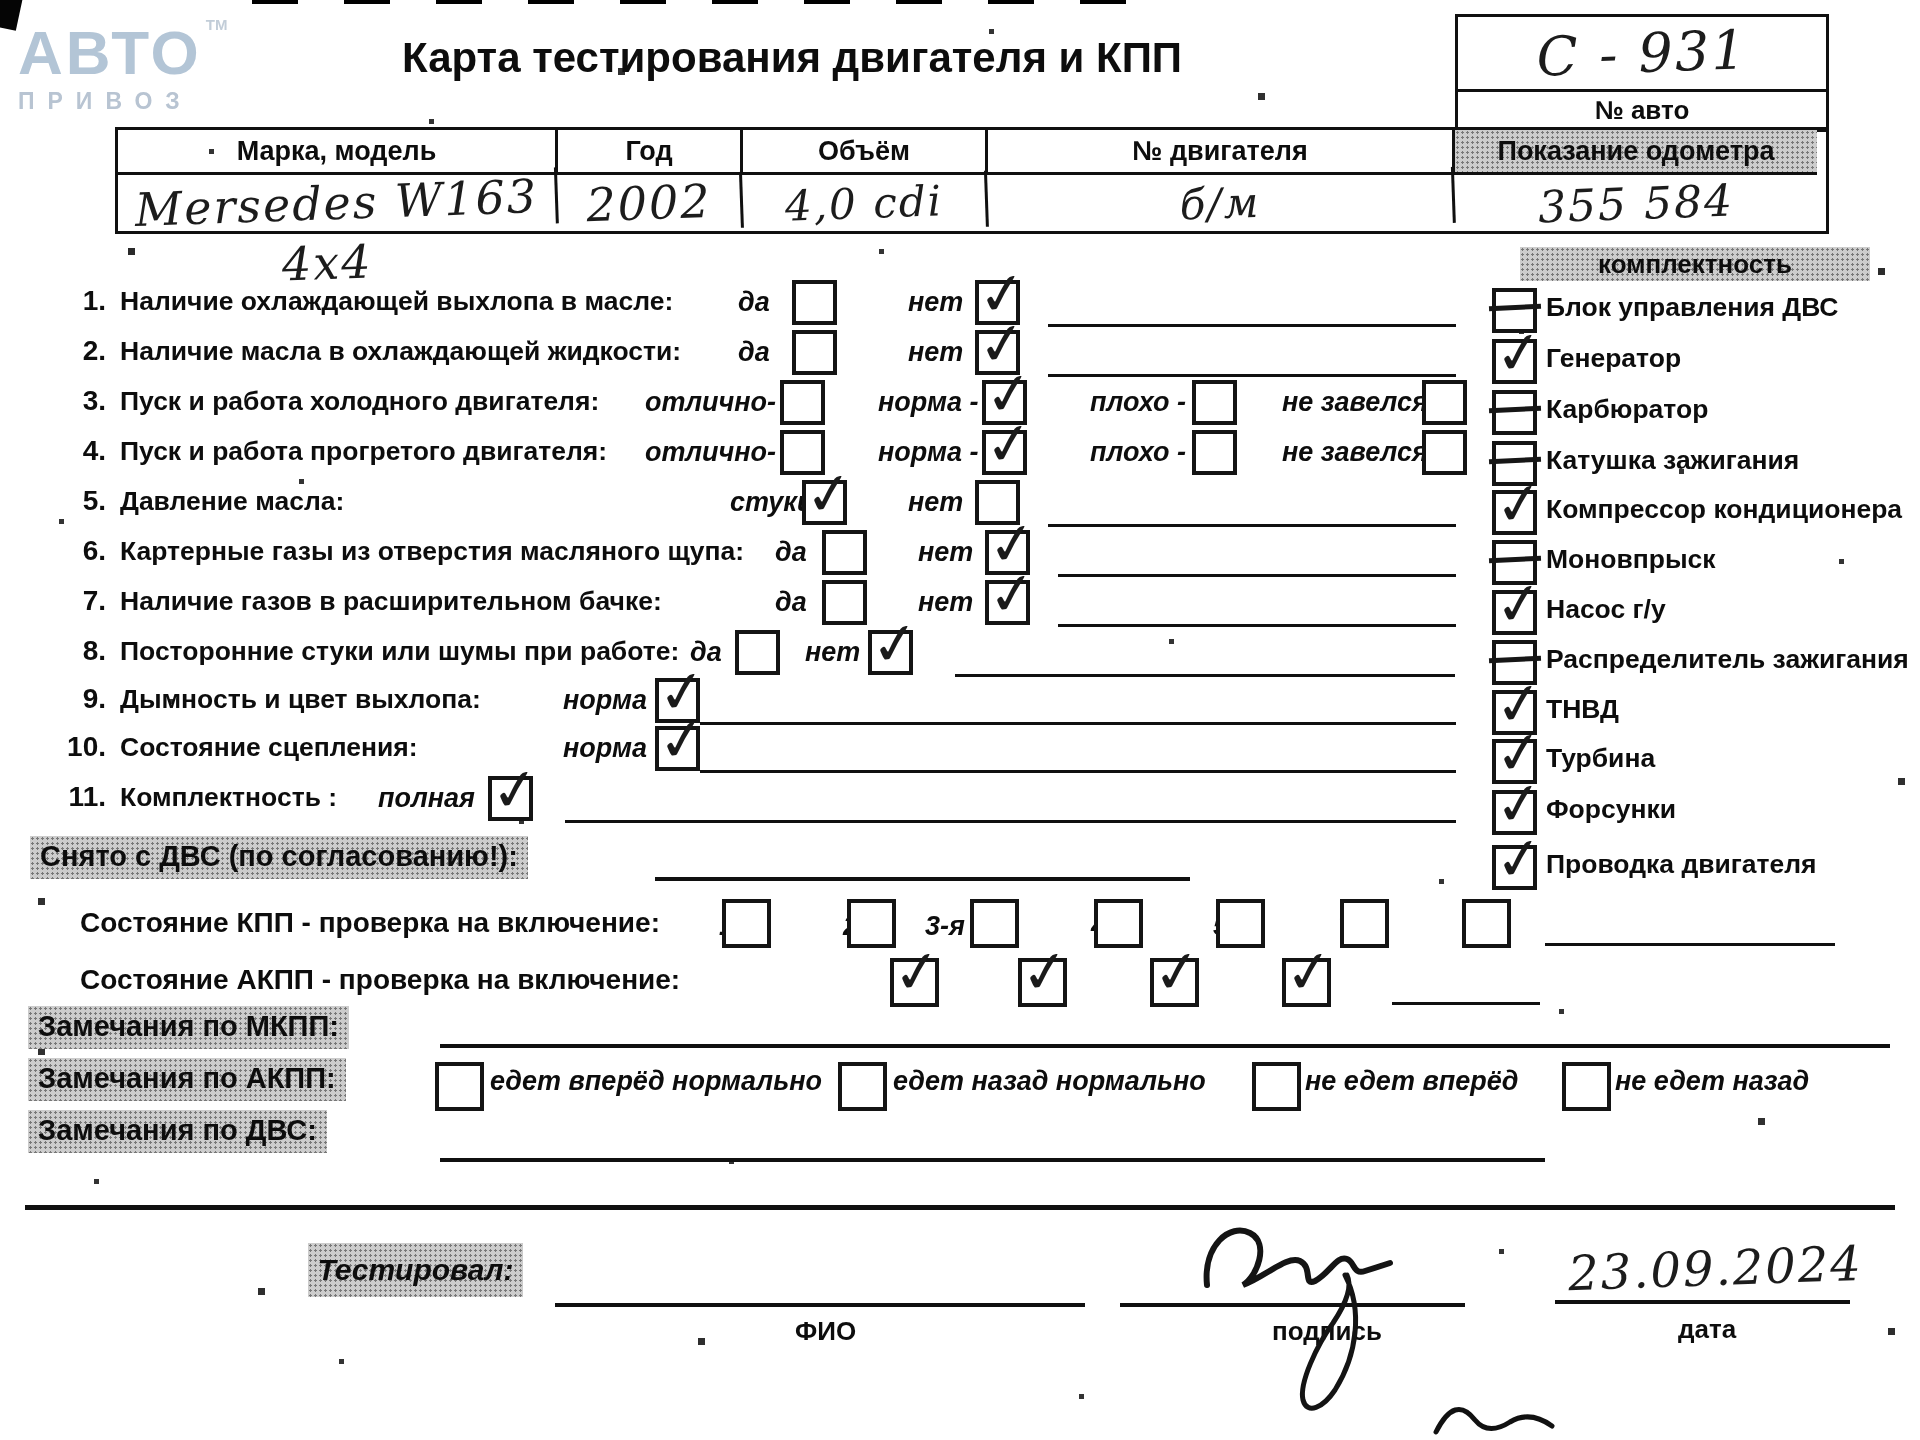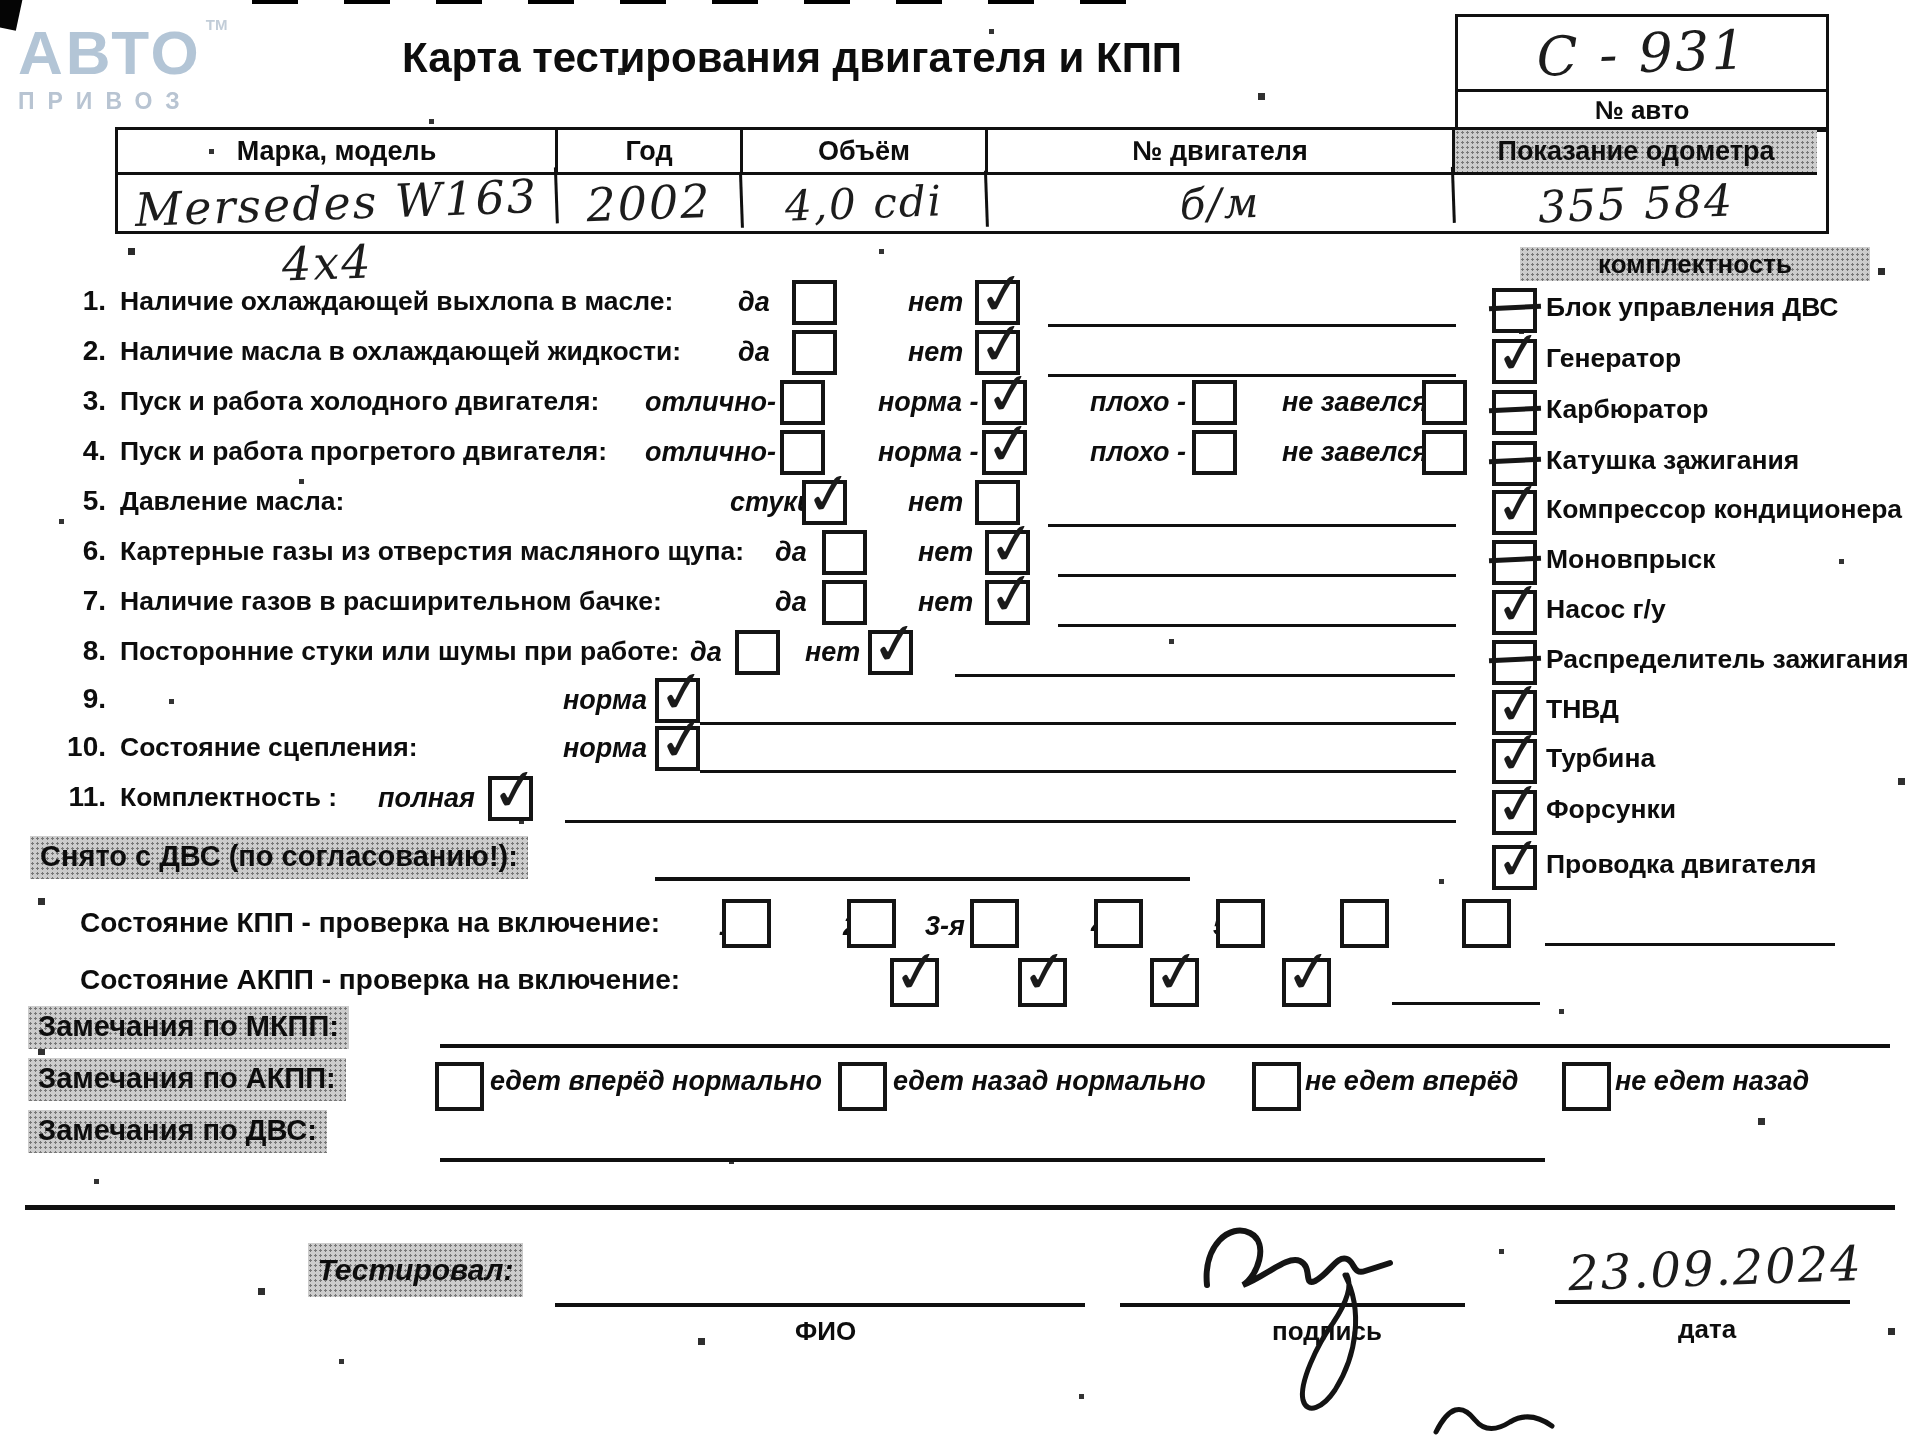--- a/index.html
+++ b/index.html
@@ -189,20 +189,21 @@
     <span class="num">8.</span>
     <span class="q">Посторонние стуки или шумы при работе:</span>
     <span class="optlab" style="left:690px;">да</span>
     <span class="box" style="left:735px;" data-mark="none"></span>
     <span class="optlab" style="left:805px;">нет</span>
     <span class="box" style="left:868px;" data-mark="check"></span>
     <span class="wline" style="left:955px;width:500px;"></span>
   </div>
   <div class="chk-row" style="top:681px;">
     <span class="num">9.</span>
+    <span class="q">Дымность и цвет выхлопа:</span>
     <span class="optlab" style="left:563px;">норма</span>
     <span class="box" style="left:655px;" data-mark="check"></span>
     <span class="wline" style="left:700px;width:756px;"></span>
   </div>
   <div class="chk-row" style="top:729px;">
     <span class="num">10.</span>
     <span class="q">Состояние сцепления:</span>
     <span class="optlab" style="left:563px;">норма</span>
     <span class="box" style="left:655px;" data-mark="check"></span>
     <span class="wline" style="left:700px;width:756px;"></span>

